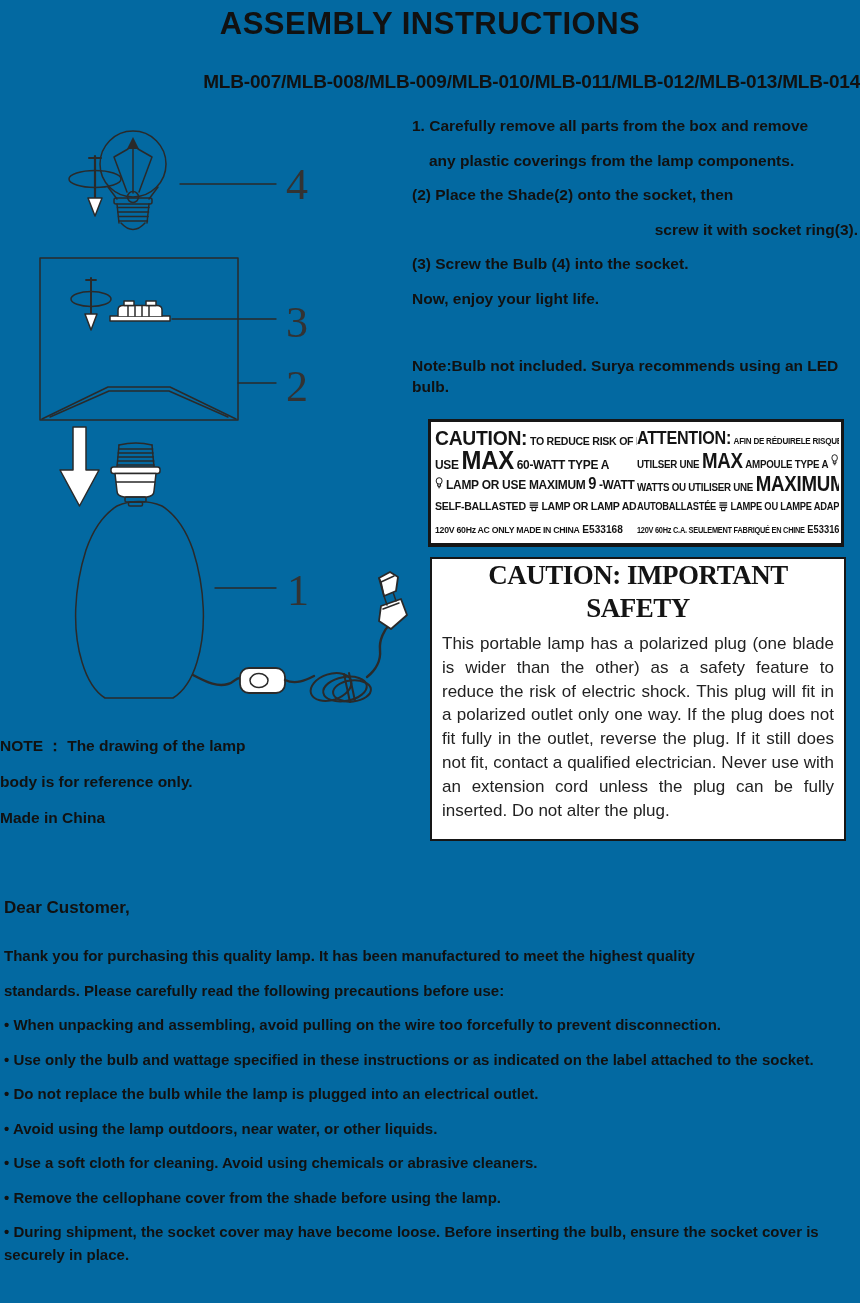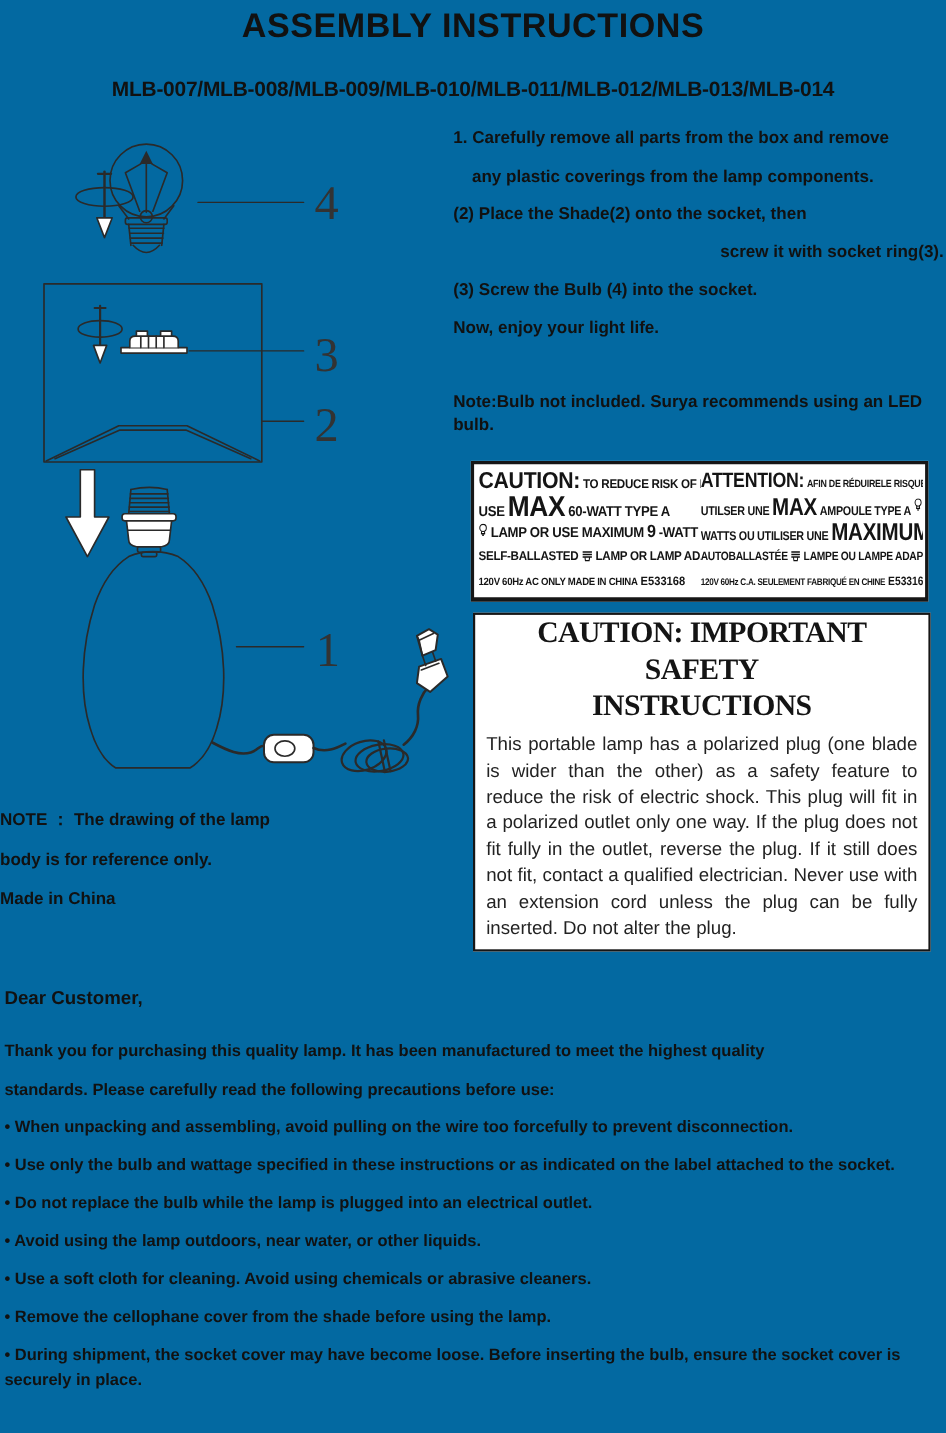--- a/index.html
+++ b/index.html
@@ -2,21 +2,21 @@
 <html><head>
 <meta charset="utf-8">
 <style>
   html,body{margin:0;padding:0;background:#ffffff;}
   .page{position:relative;width:860px;height:1303px;background:#0369a1;color:#111;
         font-family:"Liberation Sans",sans-serif;overflow:hidden;text-decoration:underline;}
 
   
   .title{position:absolute;top:6px;left:0;width:100%;text-align:center;
          font-size:31px;font-weight:700;letter-spacing:.5px;}
-  .models{position:absolute;top:71px;left:0;width:100%;text-align:center;
+  .models{position:absolute;top:71px;left:0;width:100%;text-align:right;
           font-size:19px;font-weight:700;letter-spacing:-0.2px;}
 
   
   .diagram{position:absolute;left:0;top:110px;width:410px;height:625px;}
 
   
   .steps{position:absolute;left:412px;top:115px;width:446px;}
   .step-line{font-size:15.5px;font-weight:700;line-height:21px;margin-bottom:13.5px;white-space:nowrap;}
   .ind-a{padding-left:17px;}
   .ind-b{padding-left:35px;text-align:right;}
@@ -259,21 +259,20 @@
         <div class="lbl-row">
           <span class="lbl-xs2">120V 60Hz C.A. SEULEMENT FABRIQUÉ EN CHINE</span>
           <span class="lbl-cert">E533168</span>
         </div>
       </div>
     </div>
   </div>
 
   <div class="safety-box">
     <div class="safety-title">CAUTION: IMPORTANT SAFETY</div>
-    <div class="safety-title">INSTRUCTIONS</div>
     <p class="safety-body">This portable lamp has a polarized plug (one blade is wider than the other) as a safety feature to reduce the risk of electric shock. This plug will fit in a polarized outlet only one way. If the plug does not fit fully in the outlet, reverse the plug. If it still does not fit, contact a qualified electrician. Never use with an extension cord unless the plug can be fully inserted. Do not alter the plug.</p>
   </div>
 
   <div class="note-left">
     <div class="nl-line">NOTE ：  The drawing of the lamp</div>
     <div class="nl-line">body is for reference only.</div>
     <div class="nl-line">Made in China</div>
   </div>
 
   <div class="customer">

